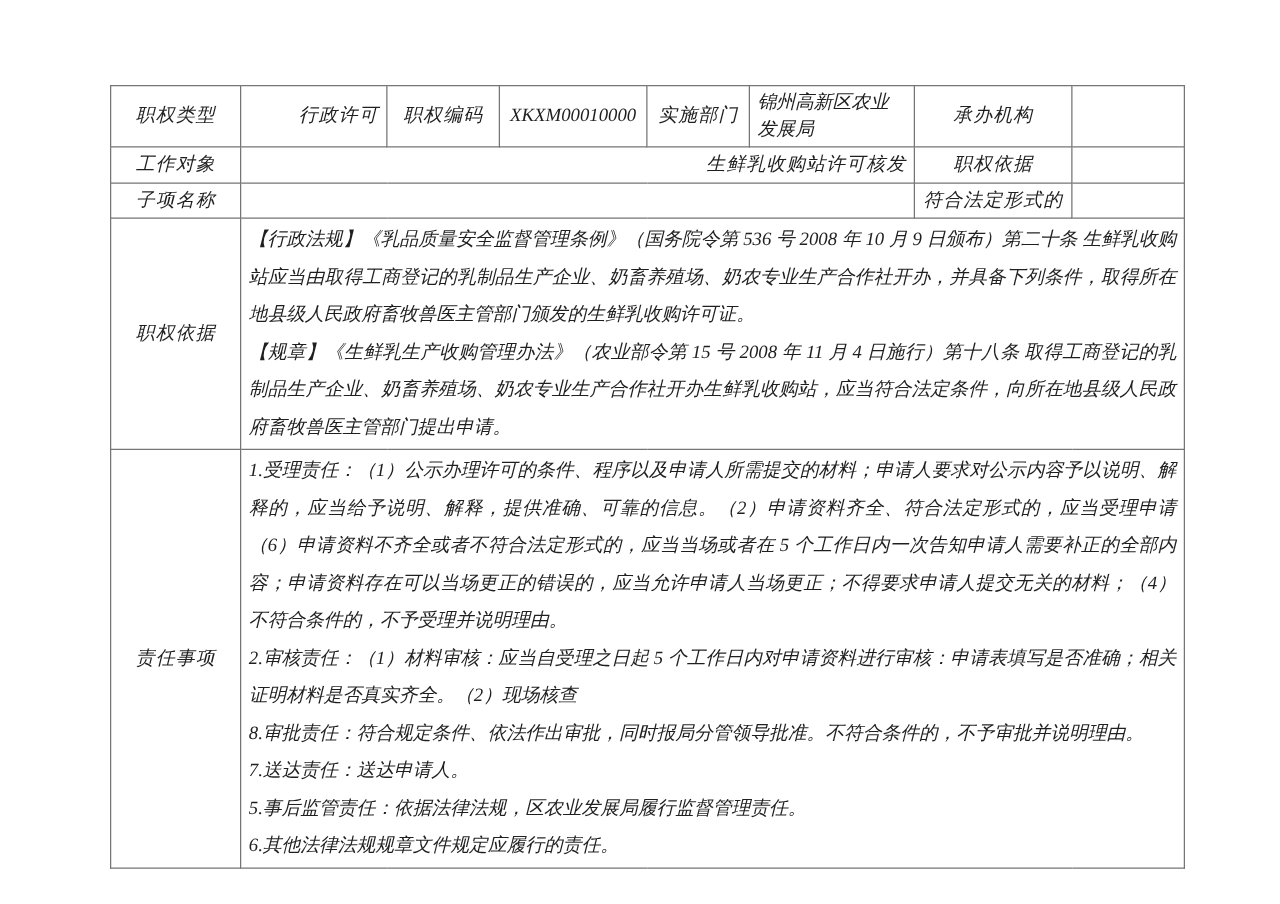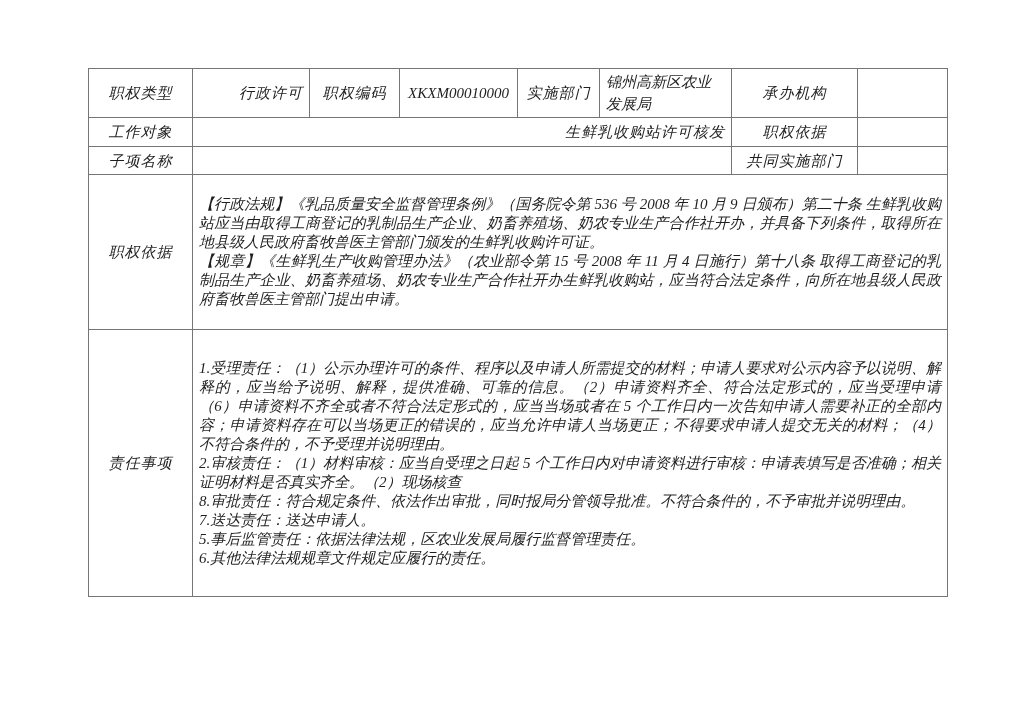--- a/index.html
+++ b/index.html
@@ -54,21 +54,21 @@
     line-height: 20px;
   }
   td.content-cell {
     text-align: justify;
     vertical-align: top;
     padding: 5px 7px;
   }
   td.content-cell p {
     margin: 0;
     text-align: justify;
-    line-height: 19px;
+    line-height: 30px;
   }
 </style>
 </head>
 <body>
 
 <div class="page">
   <table class="power-table">
     <colgroup>
       <col style="width:104px">
       <col style="width:117px">
@@ -95,21 +95,21 @@
     <tr style="height:29px">
       <td class="label-cell">工作对象</td>
       <td class="value-center" colspan="5">生鲜乳收购站许可核发</td>
       <td class="label-cell">职权依据</td>
       <td class="value-center"></td>
     </tr>
 
     <tr style="height:28px">
       <td class="label-cell">子项名称</td>
       <td class="value-center" colspan="5"></td>
-      <td class="label-cell">共同实施部门</td>
+      <td class="label-cell">符合法定形式的</td>
       <td class="value-center"></td>
     </tr>
 
     <tr style="height:155px">
       <td class="label-cell">职权依据</td>
       <td class="content-cell" colspan="7">
         <p>【行政法规】《乳品质量安全监督管理条例》（国务院令第 536 号  2008 年 10 月 9 日颁布）第二十条  生鲜乳收购站应当由取得工商登记的乳制品生产企业、奶畜养殖场、奶农专业生产合作社开办，并具备下列条件，取得所在地县级人民政府畜牧兽医主管部门颁发的生鲜乳收购许可证。</p>
         <p>【规章】《生鲜乳生产收购管理办法》（农业部令第 15 号  2008 年 11 月 4 日施行）第十八条  取得工商登记的乳制品生产企业、奶畜养殖场、奶农专业生产合作社开办生鲜乳收购站，应当符合法定条件，向所在地县级人民政府畜牧兽医主管部门提出申请。</p>
       </td>
     </tr>

